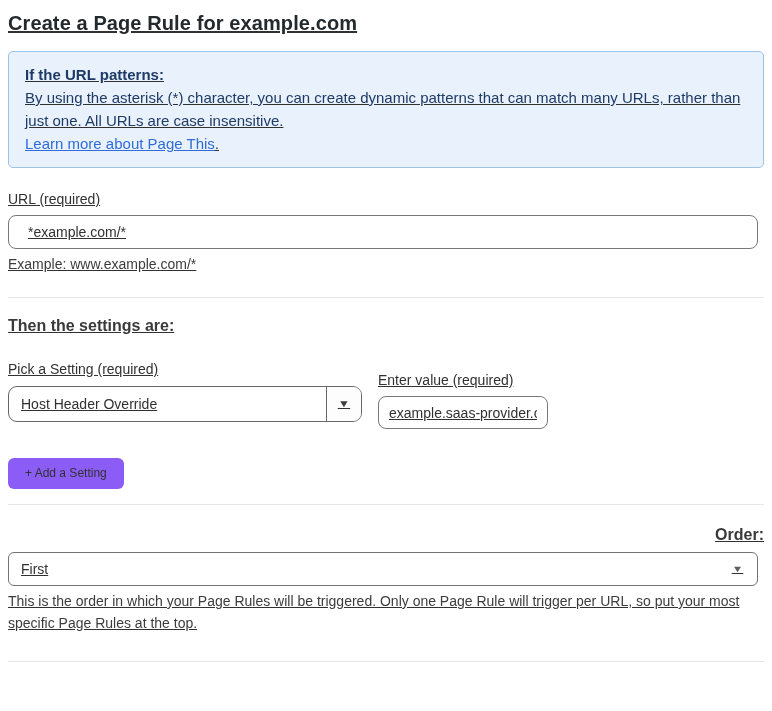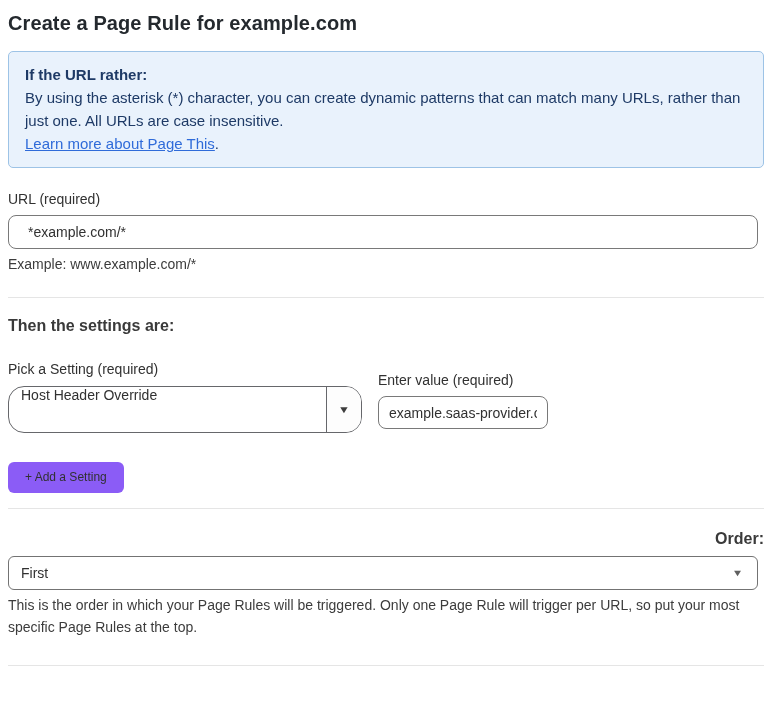--- a/index.html
+++ b/index.html
@@ -4,21 +4,21 @@
 <style>
   * { box-sizing: border-box; margin: 0; padding: 0; }
   html, body { background: #ffffff; }
   body {
     width: 772px;
     height: 711px;
     font-family: "Liberation Sans", "DejaVu Sans", sans-serif;
     color: #313131;
     overflow: hidden;
   }
-  .page { padding: 10px 8px 0 8px; }
+  .page { padding: 10px 8px 0 8px; text-decoration: underline; }
 
   h1.page-title {
     font-size: 20px;
     font-weight: 700;
     color: #24292e;
     letter-spacing: .1px;
     margin-top: 2px;
   }
 
   .info-box {
@@ -83,25 +83,26 @@
     color: #3a3a3a;
     margin-top: 19px;
   }
 
   .settings-row { display: flex; align-items: flex-start; margin-top: 26px; }
   .settings-col-value { margin-left: 16px; margin-top: 11px; }
 
   .select-box {
     margin-top: 9px;
     width: 354px;
-    height: 47px;
+    height: 36px;
     border: 1px solid #66676b;
-    border-radius: 16px;
+    border-radius: 9px;
     background: #ffffff;
     display: flex;
+    align-items: center;
     cursor: pointer;
     overflow: hidden;
   }
   .select-box .select-value {
     flex: 1;
     font-size: 14px;
     color: #313131;
     padding: 0 12px;
     white-space: nowrap;
   }
@@ -168,21 +169,21 @@
   }
 </style>
 </head>
 <body>
 
 <div class="page">
 
   <h1 class="page-title">Create a Page Rule for example.com</h1>
 
   <div class="info-box">
-    <div class="info-heading">If the URL rather:</div>
+    <div class="info-heading">If the URL patterns:</div>
     <div class="info-body">By using the asterisk (*) character, you can create dynamic patterns that can match many URLs, rather than just one. All URLs are case insensitive.</div>
     <div class="info-link-line"><a class="learn-more" href="#">Learn more about Page This</a><span>.</span></div>
   </div>
 
   <div class="url-section">
     <label class="field-label">URL (required)</label>
     <input class="text-input" type="text" value="*example.com/*" style="">
     <div class="helper-text">Example: www.example.com/*</div>
   </div>
 

